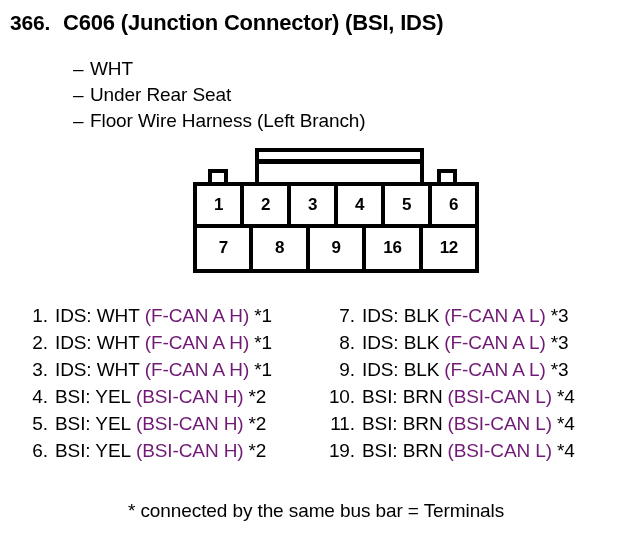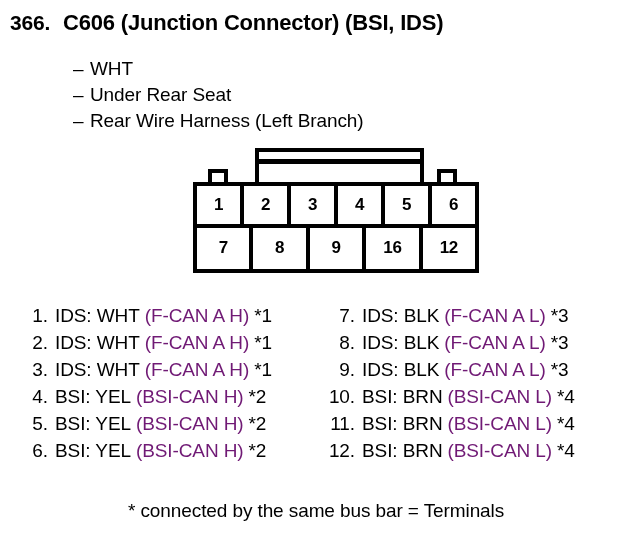--- a/index.html
+++ b/index.html
@@ -183,21 +183,21 @@
     <span class="title-text">C606 (Junction Connector) (BSI, IDS)</span>
   </div>
   <div id="sub-lines">
     <div class="sub-line">
       <span class="sub-dash">–</span><span>WHT</span>
     </div>
     <div class="sub-line">
       <span class="sub-dash">–</span><span>Under Rear Seat</span>
     </div>
     <div class="sub-line">
-      <span class="sub-dash">–</span><span>Rear Wire Harness (Left Branch)</span>
+      <span class="sub-dash">–</span><span>Floor Wire Harness (Left Branch)</span>
     </div>
   </div>
 </div>
 
 <div id="connector">
   <div id="latch-tab"></div>
   <div id="latch-inner"></div>
   <div class="notch" id="notch-left"></div>
   <div class="notch" id="notch-right"></div>
 
@@ -286,21 +286,21 @@
       <span class="pin-sig">(BSI-CAN L)</span>
       <span class="pin-note">*4</span>
     </div>
     <div class="pin-entry">
       <span class="pin-idx">11.</span>
       <span class="pin-desc">BSI: BRN</span>
       <span class="pin-sig">(BSI-CAN L)</span>
       <span class="pin-note">*4</span>
     </div>
     <div class="pin-entry">
-      <span class="pin-idx">12.</span>
+      <span class="pin-idx">19.</span>
       <span class="pin-desc">BSI: BRN</span>
       <span class="pin-sig">(BSI-CAN L)</span>
       <span class="pin-note">*4</span>
     </div>
   </div>
 
 </div>
 
 <div id="footnote">* connected by the same bus bar = Terminals</div>
 

